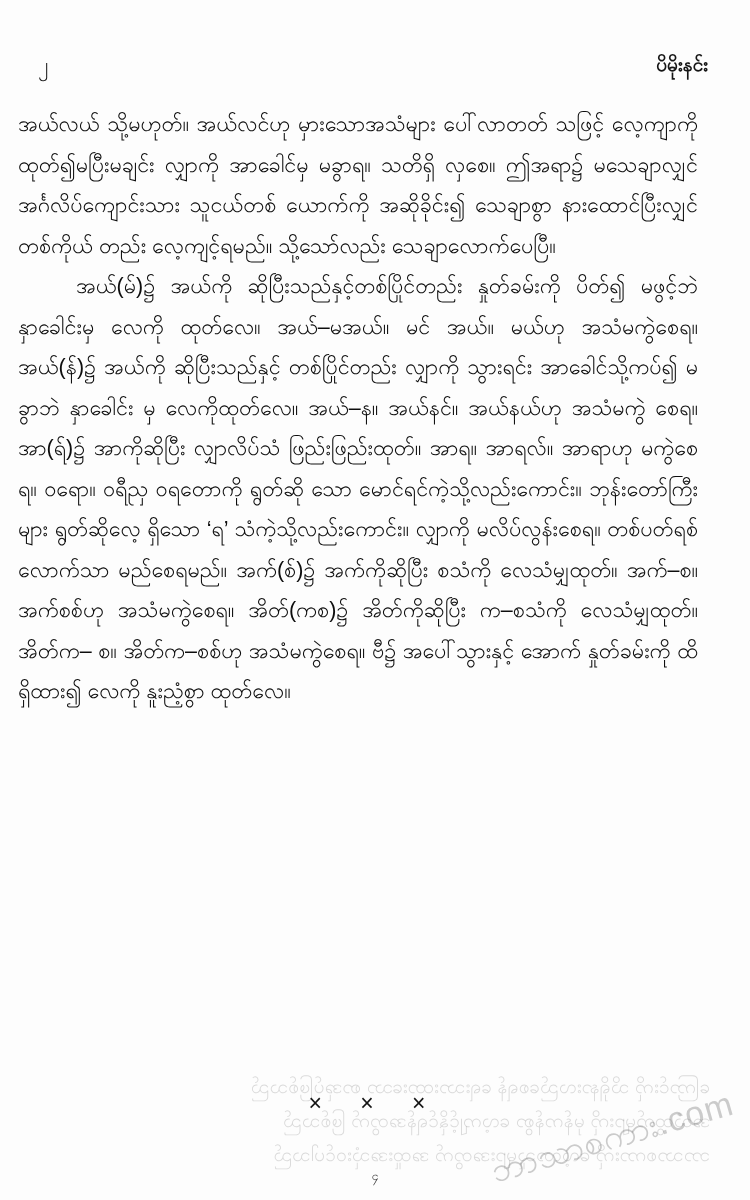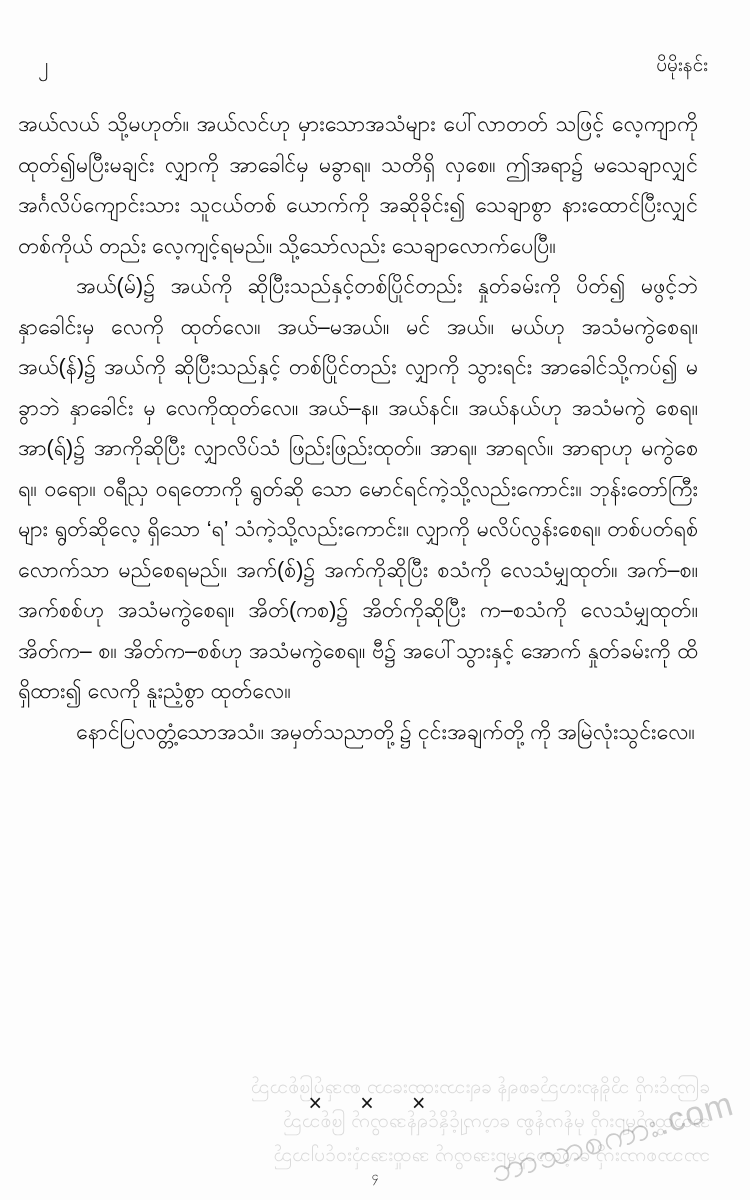--- a/index.html
+++ b/index.html
@@ -57,20 +57,21 @@
   }
   .page-number {
     font-size: 21px;
     line-height: 26px;
     color: #151515;
   }
   .running-head {
     font-size: 19px;
     line-height: 26px;
     color: #151515;
+    font-weight: bold;
   }
 
   .body-text {
     position: absolute;
     top: 104px;
     left: 18px;
     width: 680px;
     font-size: 21.5px;
     line-height: 40.5px;
     color: #0d0d0d;
@@ -136,21 +137,20 @@
   </div>
 
   <div class="header">
     <div class="page-number">၂</div>
     <div class="running-head">ပိမိုးနင်း</div>
   </div>
 
   <div class="body-text">
     <p class="para hang">အယ်လယ် သို့မဟုတ်။ အယ်လင်ဟု မှားသောအသံများ ပေါ်လာတတ် သဖြင့် လေ့ကျာကို ထုတ်၍မပြီးမချင်း လျှာကို အာခေါင်မှ မခွာရ။ သတိရှိ လှစေ။ ဤအရာ၌ မသေချာလျှင် အင်္ဂလိပ်ကျောင်းသား သူငယ်တစ် ယောက်ကို အဆိုခိုင်း၍ သေချာစွာ နားထောင်ပြီးလျှင် တစ်ကိုယ် တည်း လေ့ကျင့်ရမည်။ သို့သော်လည်း သေချာလောက်ပေပြီ။</p>
     <p class="para indent">အယ်(မ်)၌ အယ်ကို ဆိုပြီးသည်နှင့်တစ်ပြိုင်တည်း နှုတ်ခမ်းကို ပိတ်၍ မဖွင့်ဘဲ နှာခေါင်းမှ လေကို ထုတ်လေ။ အယ်–မအယ်။ မင် အယ်။ မယ်ဟု အသံမကွဲစေရ။ အယ်(န်)၌ အယ်ကို ဆိုပြီးသည်နှင့် တစ်ပြိုင်တည်း လျှာကို သွားရင်း အာခေါင်သို့ကပ်၍ မခွာဘဲ နှာခေါင်း မှ လေကိုထုတ်လေ။ အယ်–န။ အယ်နင်။ အယ်နယ်ဟု အသံမကွဲ စေရ။ အာ(ရ်)၌ အာကိုဆိုပြီး လျှာလိပ်သံ ဖြည်းဖြည်းထုတ်။ အာရ။ အာရလ်။ အာရာဟု မကွဲစေရ။ ဝရော။ ဝရီညှ ဝရတောကို ရွတ်ဆို သော မောင်ရင်ကဲ့သို့လည်းကောင်း။ ဘုန်းတော်ကြီးများ ရွတ်ဆိုလေ့ ရှိသော ‘ရ’ သံကဲ့သို့လည်းကောင်း။ လျှာကို မလိပ်လွန်းစေရ။ တစ်ပတ်ရစ်လောက်သာ မည်စေရမည်။ အက်(စ်)၌ အက်ကိုဆိုပြီး စသံကို လေသံမျှထုတ်။ အက်–စ။ အက်စစ်ဟု အသံမကွဲစေရ။ အိတ်(ကစ)၌ အိတ်ကိုဆိုပြီး က–စသံကို လေသံမျှထုတ်။ အိတ်က– စ။ အိတ်က–စစ်ဟု အသံမကွဲစေရ။ ဗီ၌ အပေါ်သွားနှင့် အောက် နှုတ်ခမ်းကို ထိရှိထား၍ လေကို နူးညံ့စွာ ထုတ်လေ။</p>
-    <p class="para indent">နောင်ပြလတ္တံ့သောအသံ။ အမှတ်သညာတို့၌ ငုင်းအချက်တို့ ကို အမြဲလုံးသွင်းလေ။</p>
   </div>
 
   <div class="divider">× × ×</div>
 
   <div class="watermark">ဘာသာစကား.com</div>
 
   <div class="footer-mark">၄</div>
 
 </div>
 

